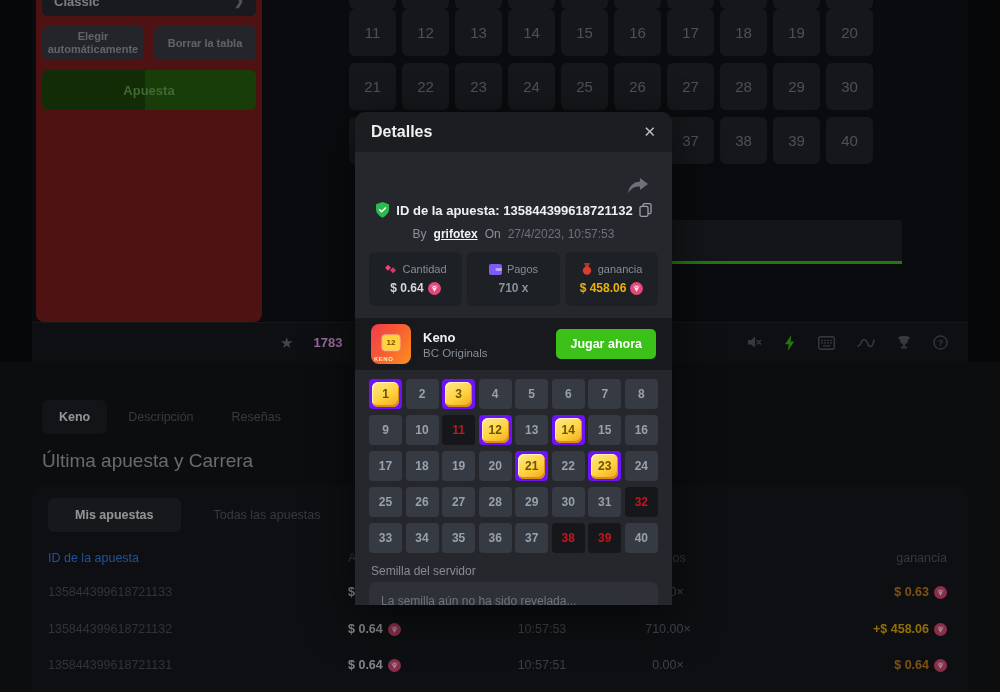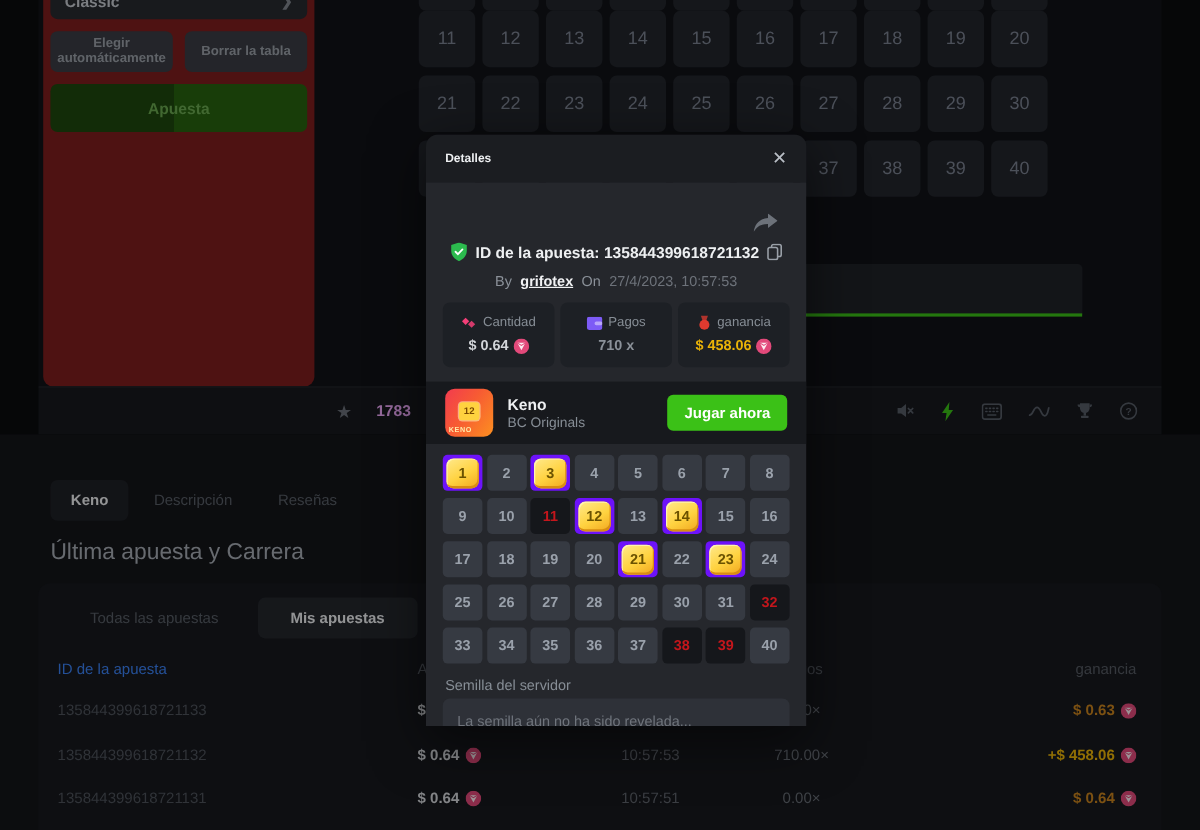--- a/index.html
+++ b/index.html
@@ -60,21 +60,21 @@
   .thead .c-profit{font-weight:400;color:#565b63}
   .tone-green{color:#eab308}.tone-orange{color:#c9831d}.tone-white{color:#d3d6da}.tone-gray{color:#8b9199}
 
   
   .dim{position:absolute;inset:0;background:rgba(0,0,0,0.38);z-index:50}
 
   
   .modal{position:absolute;left:355px;top:112px;width:317px;height:493px;z-index:100;overflow:hidden;
     border-radius:10px 10px 0 0;box-shadow:0 12px 45px rgba(0,0,0,.55)}
   .m-head{position:absolute;left:0;right:0;top:0;height:40px;background:#1b1d21;display:flex;align-items:center;padding:0 16px}
-  .m-title{font-size:10px;font-weight:700;color:#eef0f2}
+  .m-title{font-size:16px;font-weight:700;color:#eef0f2}
   .m-close{margin-left:auto;color:#b9bec5;font-size:15px;cursor:pointer}
   .m-body{position:absolute;left:0;right:0;top:40px;bottom:0;background:#25272c}
   .share{position:absolute;right:24px;top:26px;cursor:pointer}
   .id-row{position:absolute;left:0;right:0;top:50px;display:flex;gap:6px;align-items:center;justify-content:center;
     font-size:13px;font-weight:700;color:#eef0f2}
   .by-row{position:absolute;left:0;right:0;top:75px;display:flex;gap:7px;align-items:center;justify-content:center;font-size:12px}
   .by-row .gray{color:#8b9199}
   .by-row .user{color:#f1f2f4;font-weight:700;text-decoration:underline;cursor:pointer}
   .by-row .dt{color:#6d727a}
   .stats{position:absolute;left:14px;right:14px;top:100px;display:flex;gap:5px}
@@ -222,22 +222,22 @@
 
   <div class="lower">
     <div class="gtabs" id="game-tabs">
         <div class="gtab active">Keno</div>
         <div class="gtab">Descripción</div>
         <div class="gtab">Reseñas</div>
       </div>
     <h2 class="heading">Última apuesta y Carrera</h2>
     <div class="panel">
       <div class="btabs" id="bet-tabs">
+          <div class="btab active">Mis apuestas</div>
           <div class="btab">Todas las apuestas</div>
-          <div class="btab active">Mis apuestas</div>
           <div class="btab">Grandes apostadores</div>
         </div>
       <div class="thead">
         <span class="c-id">ID de la apuesta</span>
         <span class="c-amt">Apuesta</span>
         <span class="c-mult">Pagos</span>
         <span class="c-profit">ganancia</span>
       </div>
       <div id="table-rows">
           <div class="trow" style="top: 96px;">

